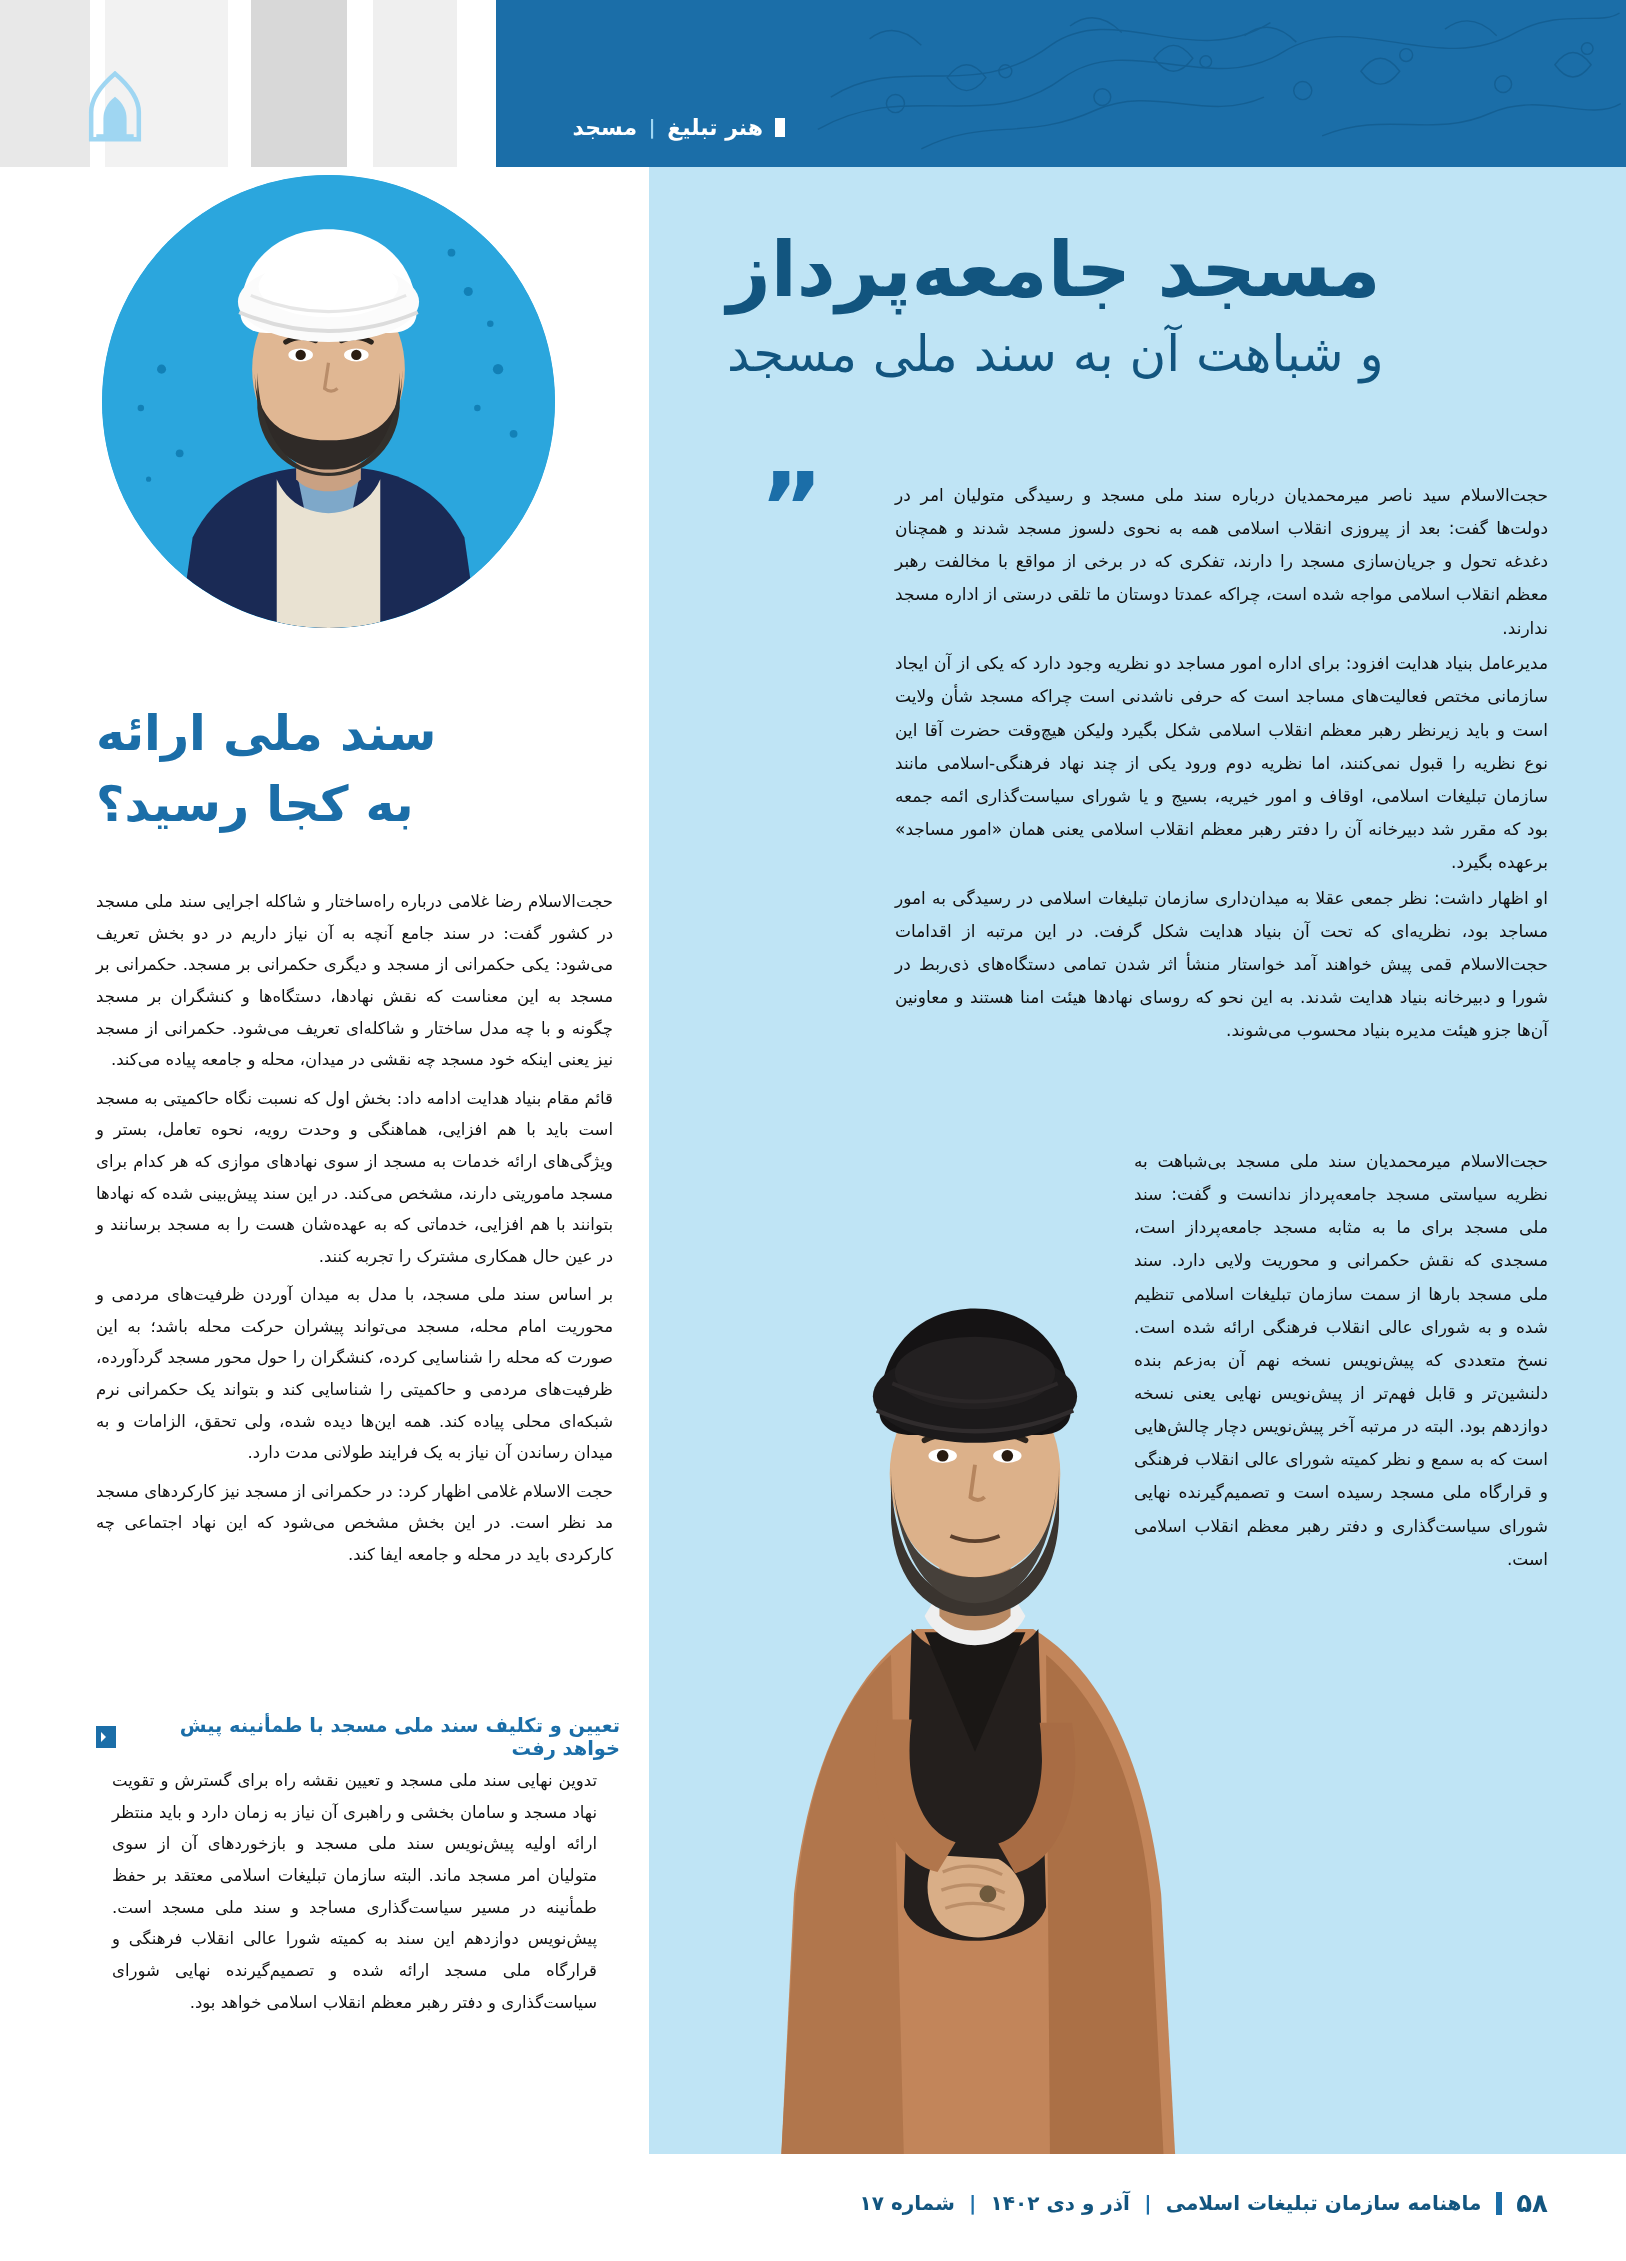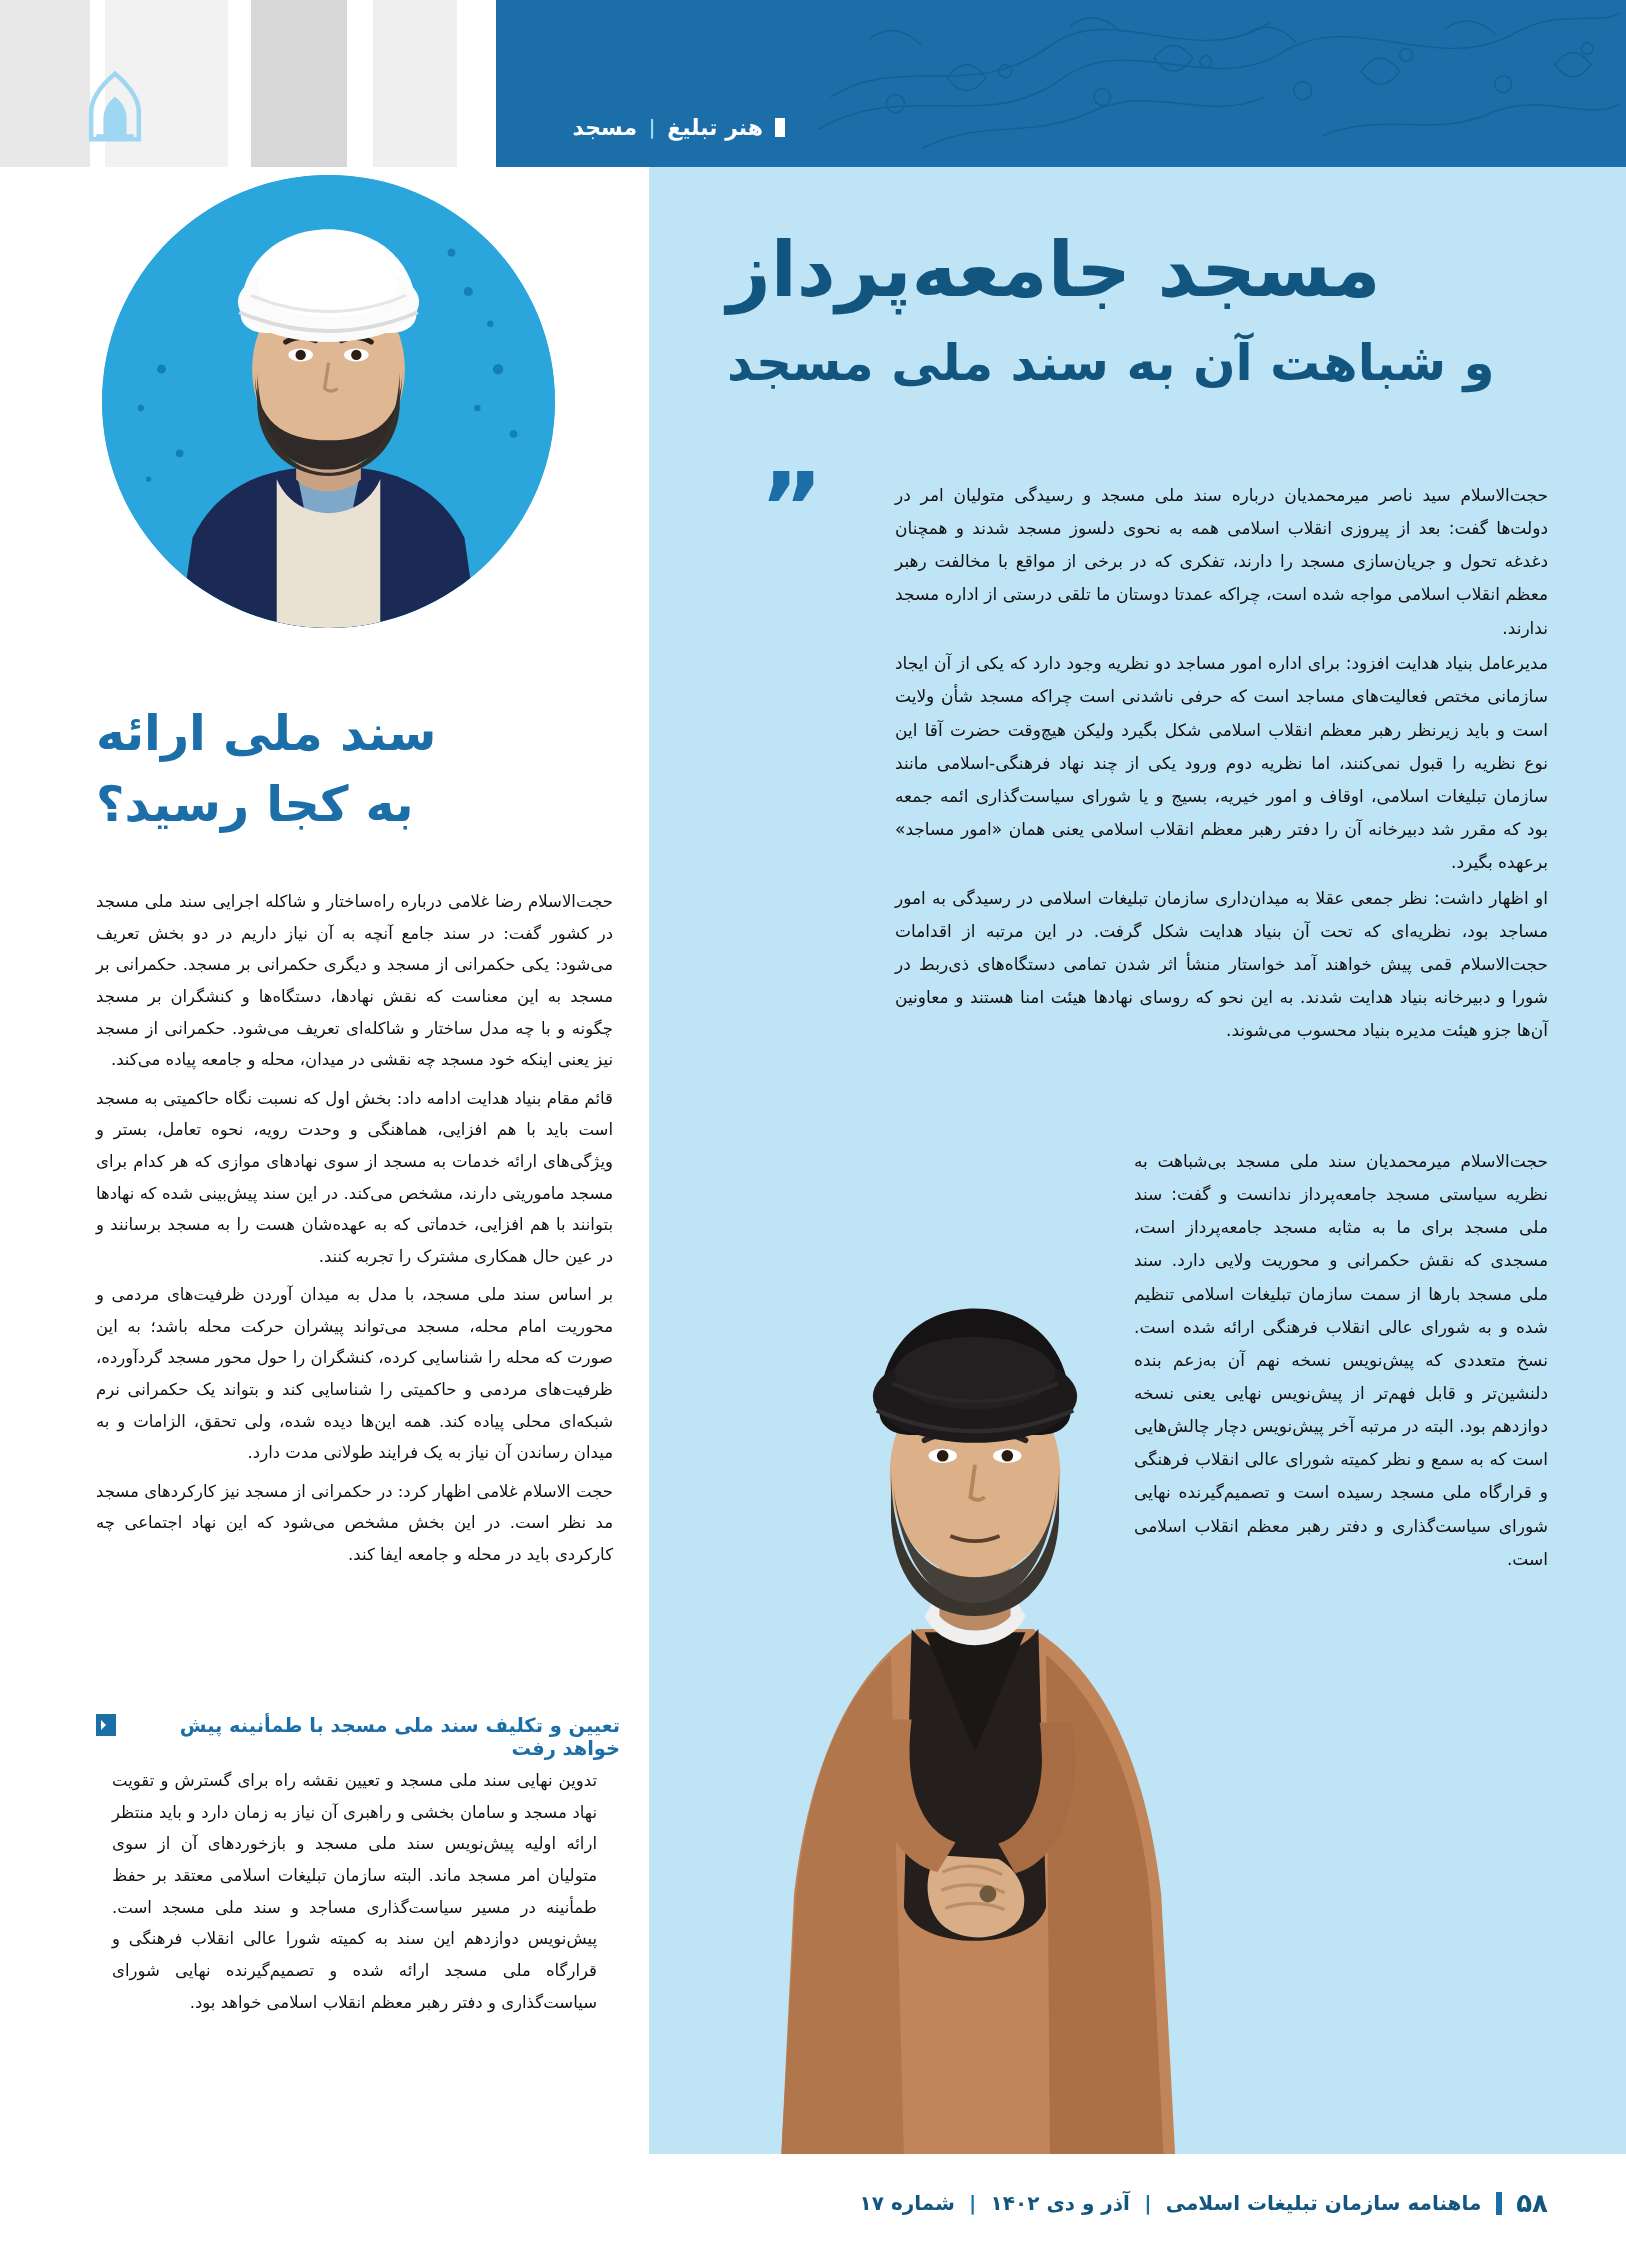--- a/index.html
+++ b/index.html
@@ -166,21 +166,21 @@
   }
   .left-body p { margin: 0 0 6.5px 0; }
 
   .sub-head {
     position: absolute;
     top: 1714px;
     left: 97px;
     width: 524px;
     direction: rtl;
     display: flex;
-    align-items: flex-start;
+    align-items: center;
     gap: 10.3px;
     justify-content: flex-end;
   }
   .sub-head .sh-text {
     color: #1b6ea8;
     font-size: 19.4px;
     font-weight: bold;
   }
   .sub-head .sh-icon {
     width: 22px; height: 22px;
@@ -224,23 +224,23 @@
     color: #12557f;
     font-size: 76px;
     font-weight: bold;
     line-height: 1.15;
     letter-spacing: -1.3px;
   }
   .main-title .t2 {
     display: block;
     color: #12557f;
     font-size: 50px;
-    font-weight: bold;
+    font-weight: normal;
     line-height: 1.35;
-    margin-top: 17px;
+    margin-top: 8px;
   }
 
   
   .pullquote {
     position: absolute;
     top: 479px;
     left: 705px;
     width: 171px;
     direction: rtl;
     text-align: center;

